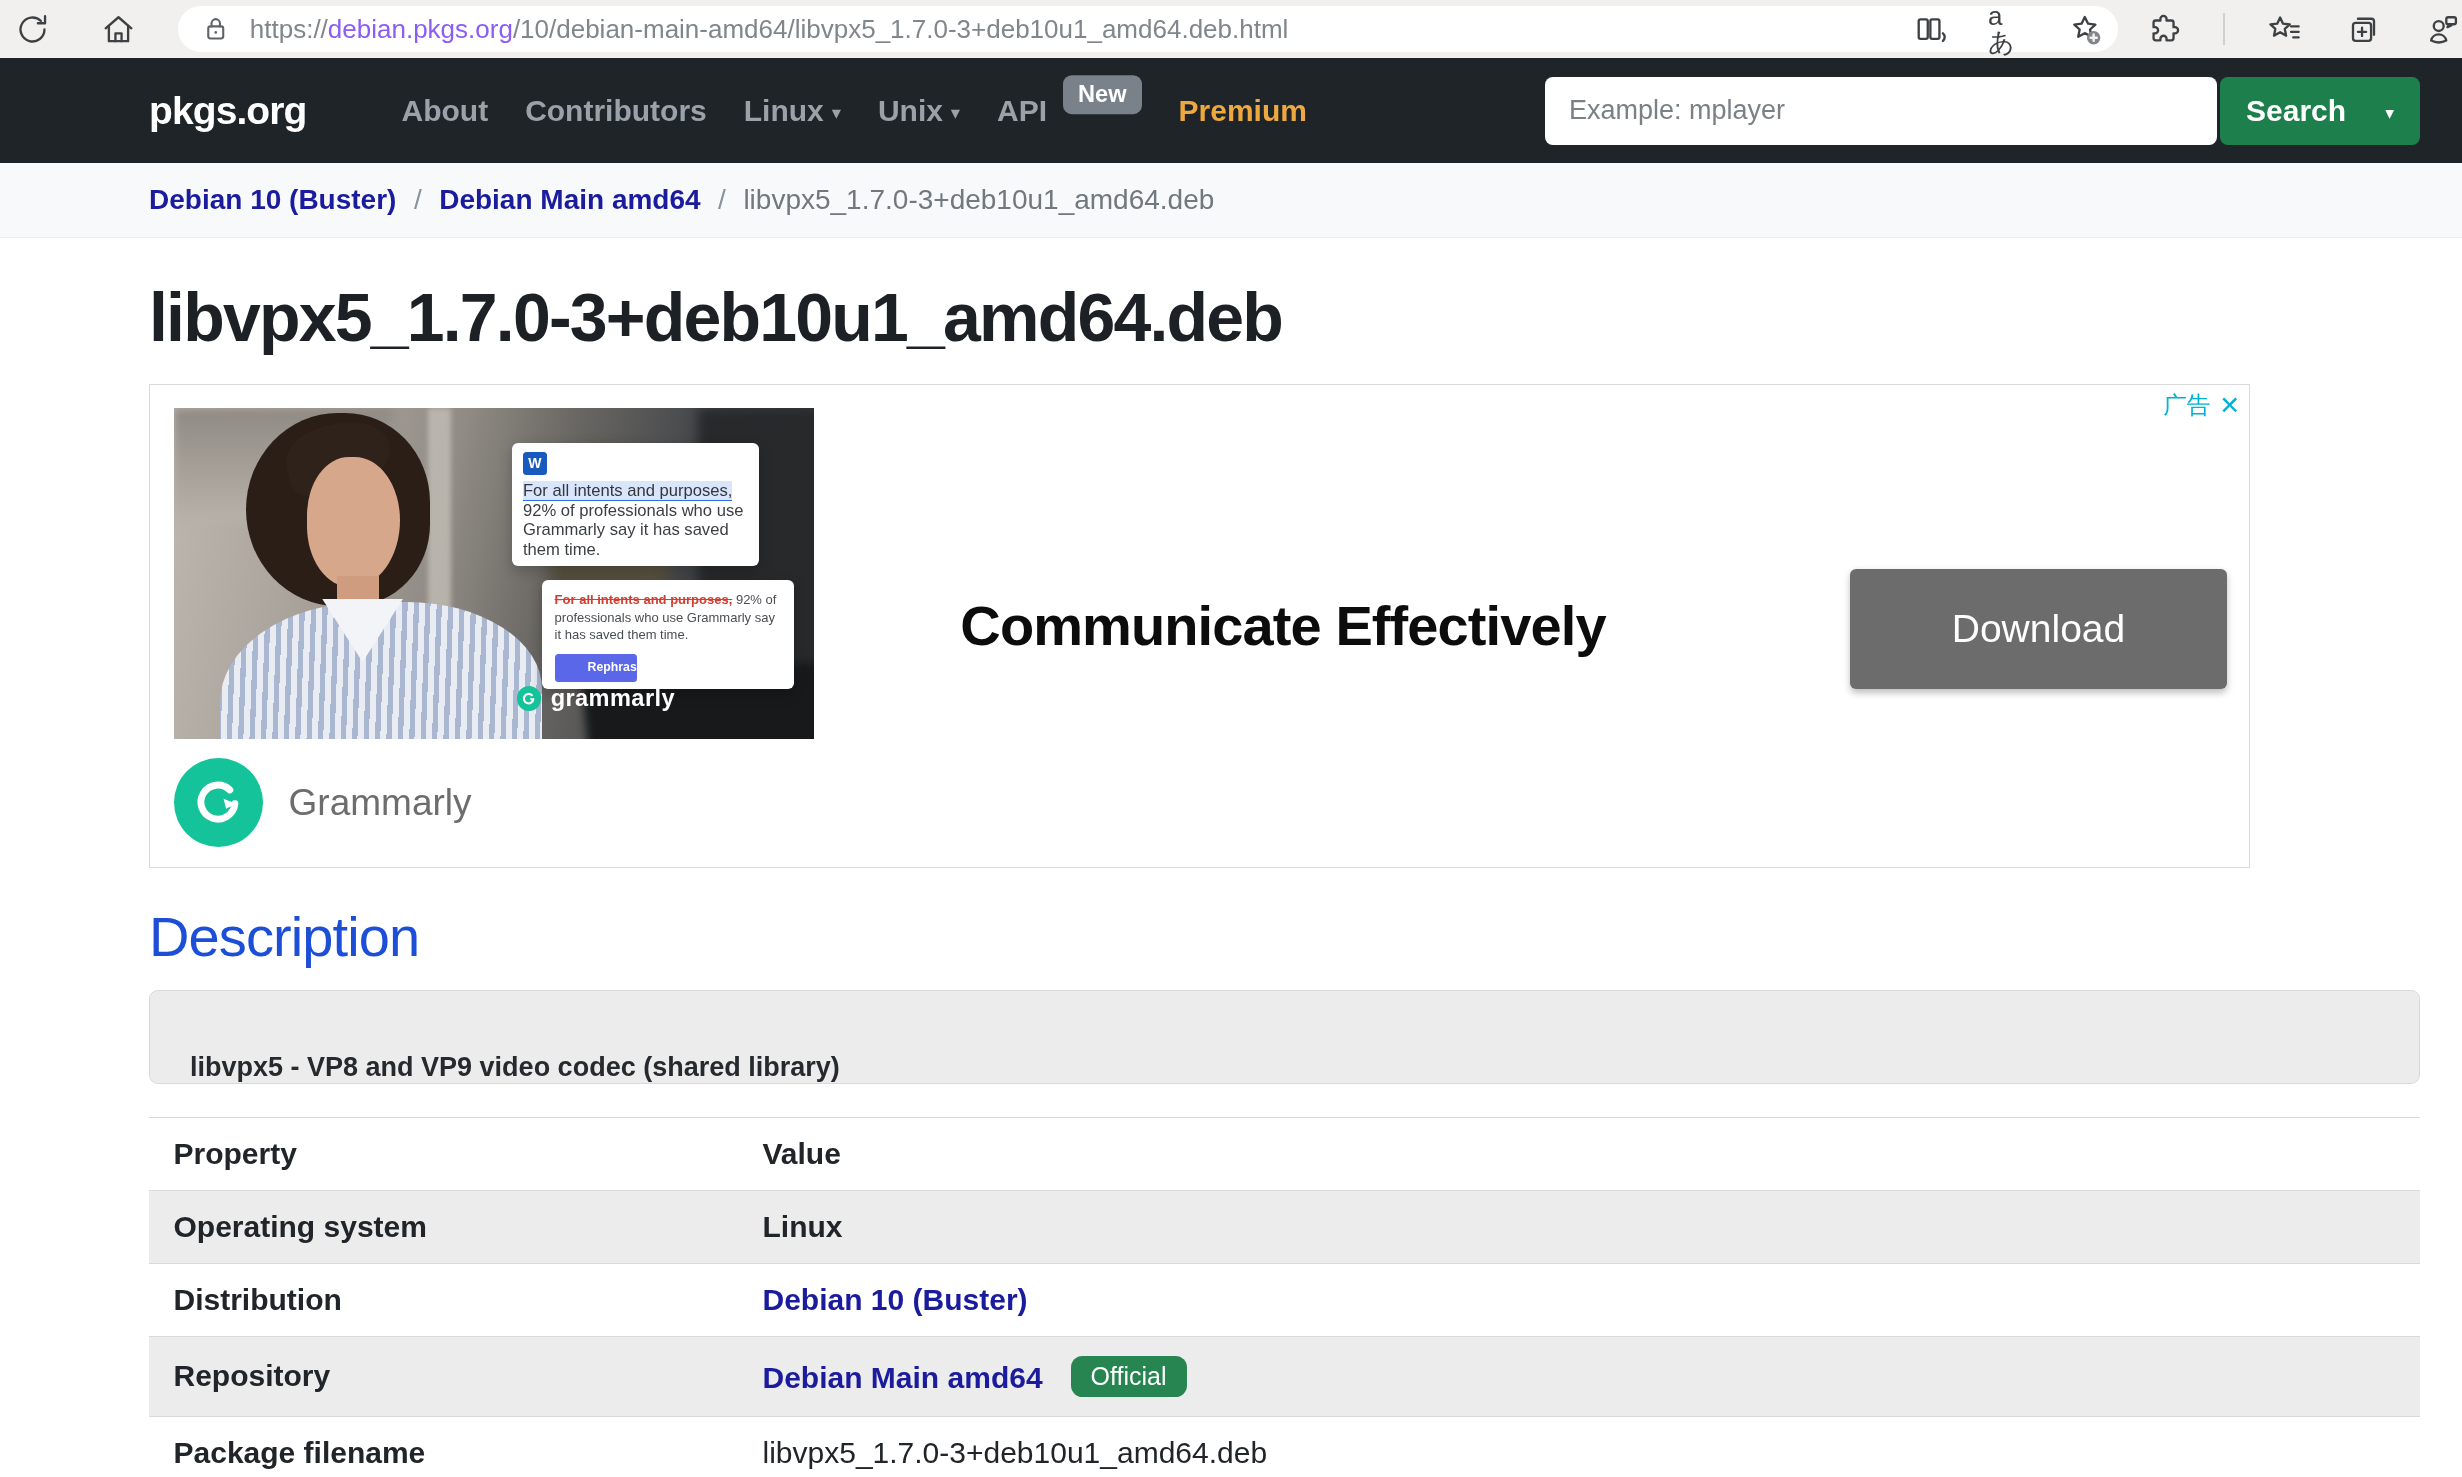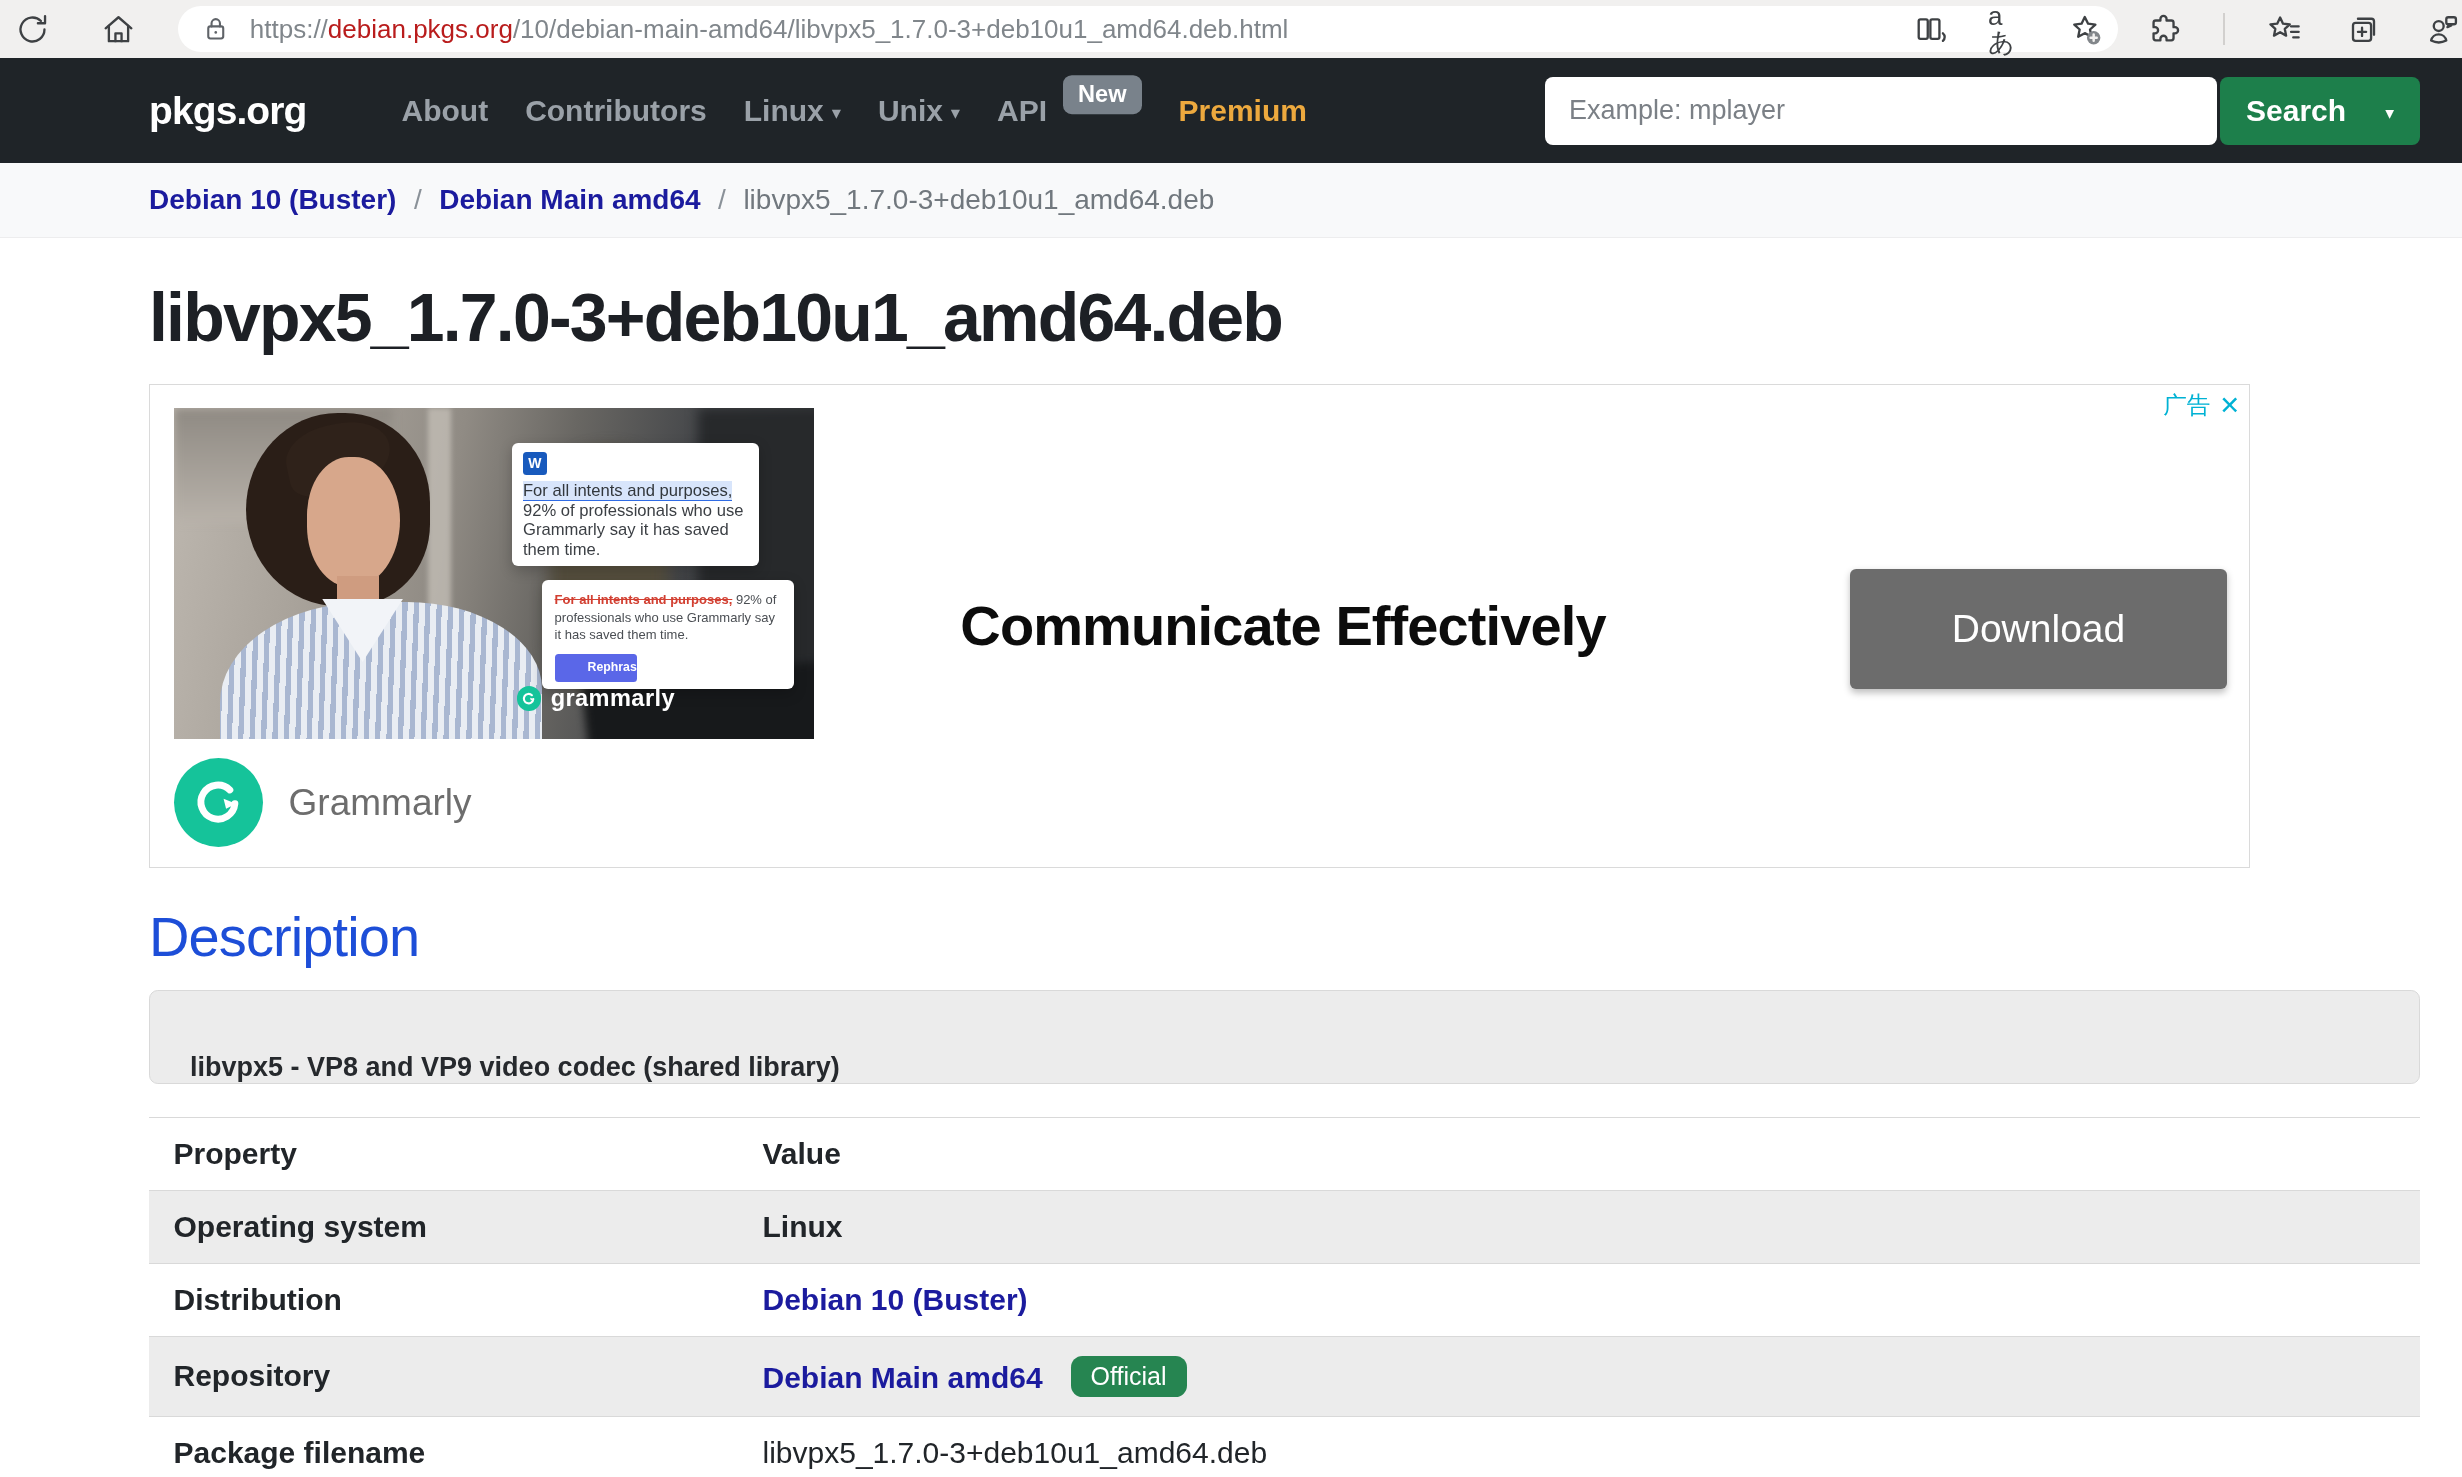--- a/index.html
+++ b/index.html
@@ -13,21 +13,21 @@
   
   .toolbar { height:58px; background:#f1f0ef; display:flex; align-items:center; }
   .tb-icon { width:40px; height:40px; display:flex; align-items:center; justify-content:center; color:#3e4144; flex:0 0 auto; }
   .tb-icon svg { stroke:currentColor; fill:none; stroke-width:1.6; stroke-linecap:round; stroke-linejoin:round; }
   .reload { margin-left:12.3px; }
   .home { margin-left:46px; }
   .addressbar { margin-left:40px; height:46px; width:1953px; background:#fff; border-radius:23px;
                 display:flex; align-items:center; padding:0 12.3px 0 17.5px; }
   .lock-wrap { color:#5f6368; }
   .url { font-size:26px; color:#80868b; margin-left:14px; white-space:nowrap; overflow:hidden; flex:1; }
-  .url .domain { color:#b91c1c; }
+  .url .domain { color:#8b5cf6; }
   .pill-icons { display:flex; align-items:center; gap:38px; }
   .toolbar-right { display:flex; align-items:center; margin-left:26px; gap:39px; }
   .tb-divider { width:1.8px; height:31.5px; background:#d2d0ce; }
   .glyph-icon { font-size:26px; color:#3e4144; line-height:1; }
 
   
   .navbar { height:105px; background:#1f2428; display:flex; align-items:center; padding:0 42px 0 149px; }
   .brand { color:#fff; font-size:39px; font-weight:bold; letter-spacing:-0.9px; }
   .nav-links { display:flex; align-items:center; margin-left:95px; gap:37px; font-size:30px; font-weight:bold; color:#9aa1a8; }
   .nav-link { display:flex; align-items:center; gap:7.9px; }

